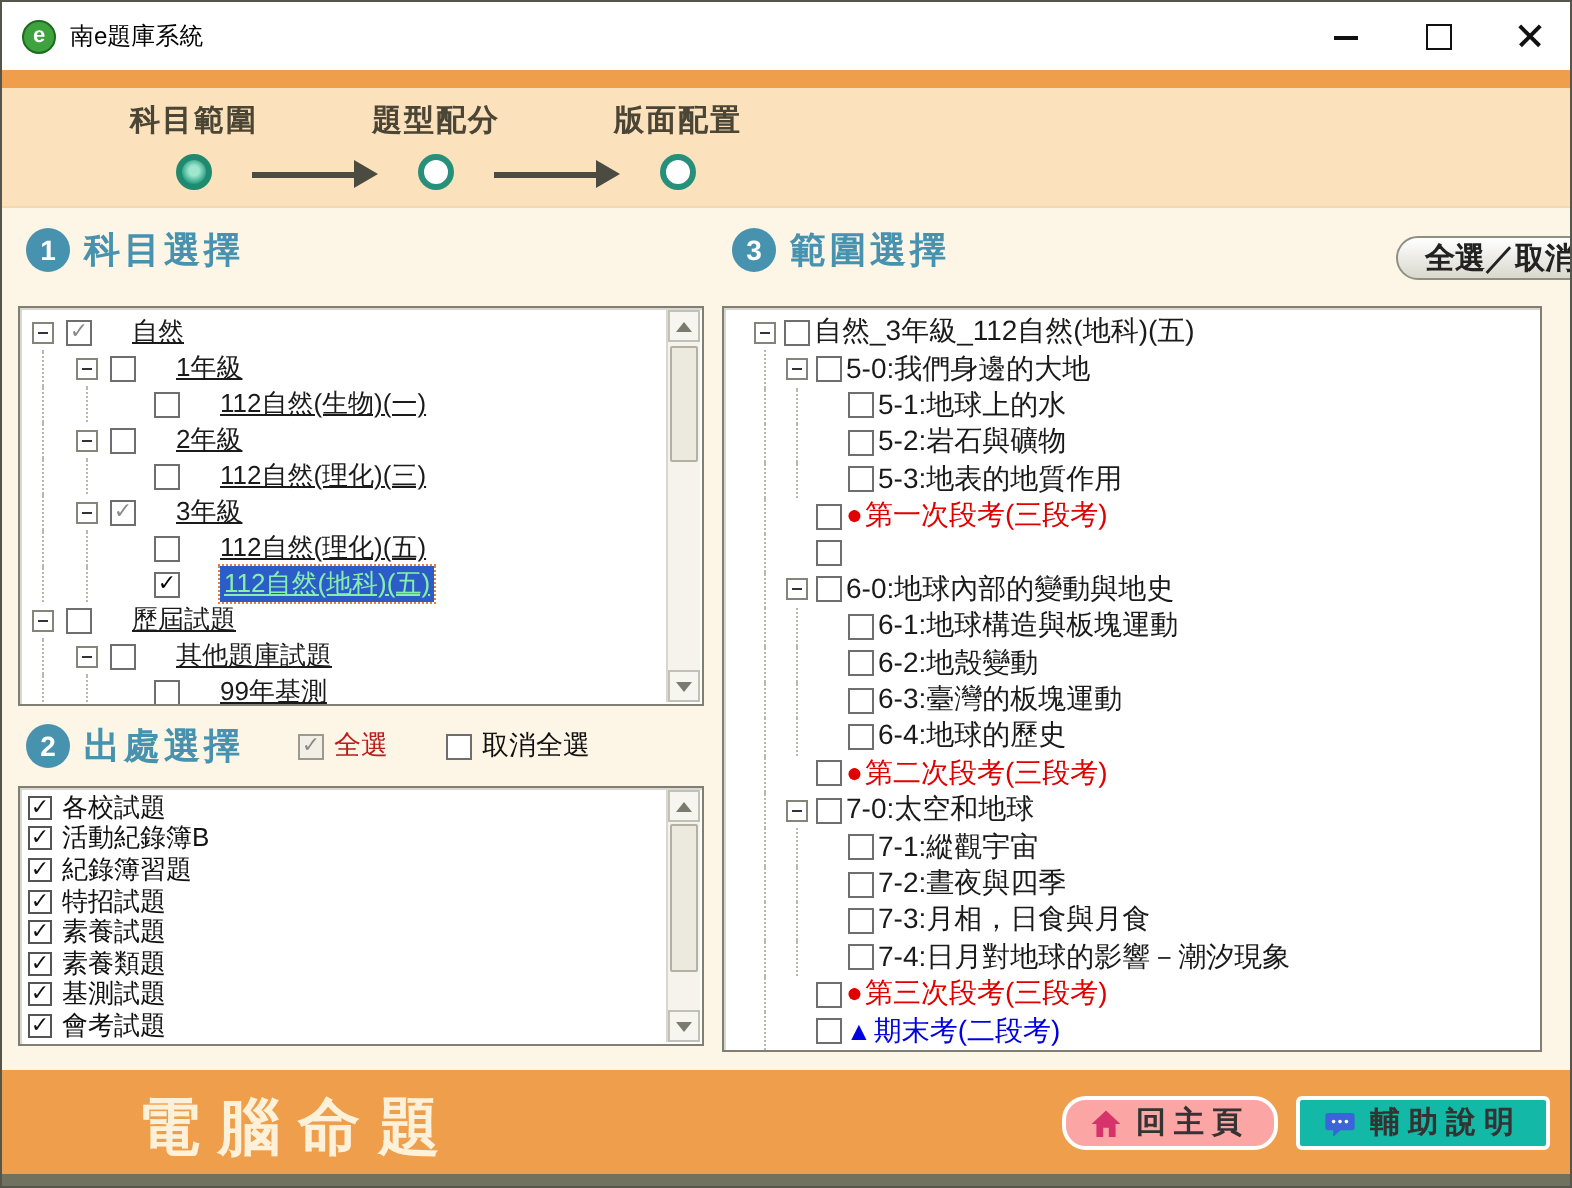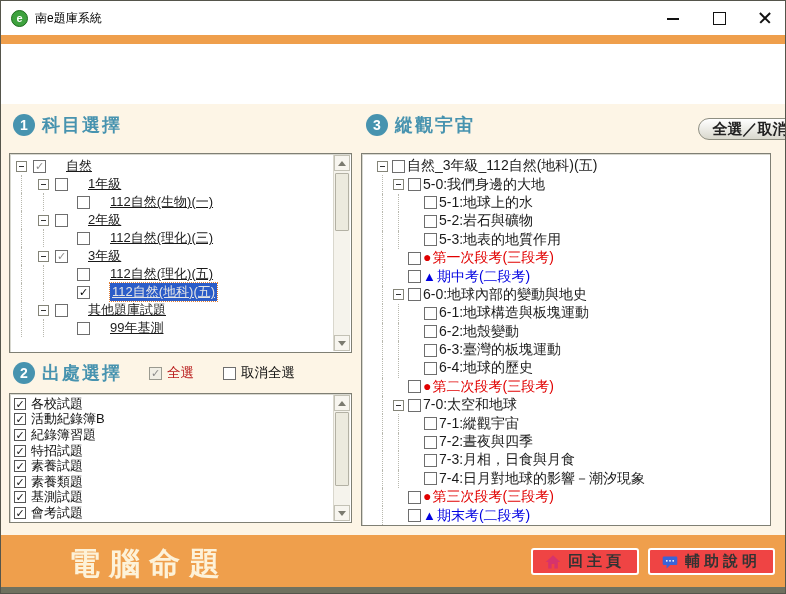--- a/index.html
+++ b/index.html
@@ -53,21 +53,21 @@
   .tree-left .t-exp { margin-right:6px; }
   .tree-right .t-exp { margin-right:4px; }
   .t-exp::before { content:""; width:5px; height:1px; background:#333; }
   .t-exp.empty { border:none; background:transparent; }
   .t-exp.empty::before { display:none; }
   .t-cb { width:13px; height:13px; border:1px solid #6e6e6e; background:#fff; font-size:11px; line-height:11px; text-align:center;
           color:#000; flex:none; overflow:hidden; }
   .t-cb.mixed { color:#8a8a8a; }
   .tree-left .t-label { margin-left:20px; color:#1a1a1a;text-decoration:underline; }
   .tree-right .t-label { margin-left:2px; color:#1a1a1a; }
-  .t-label.selected { background:#2b5cc8; color:#e5e5e5; outline:1px dotted #e07f35; padding:0 2px; }
+  .t-label.selected { background:#2b5cc8; color:#86efac; outline:1px dotted #e07f35; padding:0 2px; }
   .t-glyph { margin-right:1px; }
   .g-red { color:#e10000; font-size:14px; }
   .g-blue { color:#0000e1; font-size:13px; }
 
   
   .list-row { display:flex; align-items:center; height:15.6px; font-size:13px; padding-left:4px; white-space:nowrap; color:#111; }
   .l-cb { width:12px; height:12px; border:1px solid #555; background:#fff; font-size:11px; line-height:10px; text-align:center; margin-right:5px; flex:none; }
 
   
   .sbar { position:absolute; top:1px; right:1px; bottom:1px; width:17px; background:#f5f3ec; border-left:1px solid #d9d7cd; }
@@ -89,22 +89,22 @@
   .pill-btn { position:absolute; left:697px; top:117px; width:104px; height:22px; border-radius:13px;
               background:linear-gradient(#ffffff,#d9d8cd); border:1px solid #8f8f82; color:#222;
               font-size:15px; font-weight:bold; display:flex; align-items:center; justify-content:center; cursor:pointer; }
 
   
   .footer { position:absolute; left:0; top:534px; width:100%; height:52px; background:#ef9f4c; }
   .brand { position:absolute; left:68px; top:8px; font-size:31px; font-weight:bold; color:#fdf2d9; letter-spacing:9px; }
   .f-buttons { position:absolute; right:10px; top:13px; display:flex; gap:9px; }
   .f-btn { height:27px; border:2px solid #fff; border-radius:3px; display:flex; align-items:center; gap:7px;
            padding:0 12px; font-size:15px; font-weight:bold; color:#333; letter-spacing:4px; cursor:pointer; }
-  .f-btn.pink { background:#ef4444; }
-  .f-btn.blue { background:#ef4444; }
+  .f-btn.pink { background:#fca5a5;border-radius:12px; }
+  .f-btn.blue { background:#14b8a6; }
   .f-btn.cream { background:#fbe7cb; }
   .f-icon { width:16px; height:16px; flex:none; display:block; }
 
   .deskstrip { position:absolute; left:0; top:586px; width:100%; height:8px; background:#70715f; }
 </style>
 </head>
 <body>
 
 <div class="window">
 
@@ -113,20 +113,44 @@
     <span class="app-title">南e題庫系統</span>
     <div class="win-controls">
       <span class="wc wc-min"></span>
       <span class="wc wc-max"></span>
       <span class="wc wc-close"></span>
     </div>
   </div>
 
   <div class="orange-strip"></div>
 
+  <div class="stepsbar">
+    <div class="steps">
+      <div class="step">
+        <div class="step-label">科目範圍</div>
+        <div class="step-circle filled"></div>
+      </div>
+      <div class="connector">
+          <div class="c-line"></div>
+          <div class="c-arrow"></div>
+        </div>
+      <div class="step">
+        <div class="step-label">題型配分</div>
+        <div class="step-circle"></div>
+      </div>
+      <div class="connector">
+          <div class="c-line"></div>
+          <div class="c-arrow"></div>
+        </div>
+      <div class="step">
+        <div class="step-label">版面配置</div>
+        <div class="step-circle"></div>
+      </div>
+    </div>
+  </div>
 
   <div class="main"></div>
 
   <div class="panel-header" style="left:12px; top:112px;">
     <span class="num-circle">1</span>
     <span class="panel-title">科目選擇</span>
   </div>
   <div class="boxed" style="left:8px; top:152px; width:343px; height:200px;">
     <div class="tree-left" style="padding-top:3px;">
         <div class="tree-row">
@@ -172,20 +196,25 @@
           <span class="t-exp empty"></span>
           <span class="t-cb unchecked"></span>
           <span class="t-label">112自然(理化)(五)</span>
         </div>
         <div class="tree-row">
           <span class="t-indent"></span>
           <span class="t-indent"></span>
           <span class="t-exp empty"></span>
           <span class="t-cb checked">✓</span>
           <span class="t-label selected">112自然(地科)(五)</span>
+        </div>
+        <div class="tree-row">
+          <span class="t-exp"></span>
+          <span class="t-cb unchecked"></span>
+          <span class="t-label">歷屆試題</span>
         </div>
         <div class="tree-row">
           <span class="t-indent"></span>
           <span class="t-exp"></span>
           <span class="t-cb unchecked"></span>
           <span class="t-label">其他題庫試題</span>
         </div>
         <div class="tree-row">
           <span class="t-indent"></span>
           <span class="t-indent"></span>
@@ -250,21 +279,21 @@
       </div>
     <div class="sbar">
       <div class="sb-btn sb-up"></div>
       <div class="sb-thumb" style="top:17px; height:74px;"></div>
       <div class="sb-btn sb-dn"></div>
     </div>
   </div>
 
   <div class="panel-header" style="left:365px; top:112px;">
     <span class="num-circle">3</span>
-    <span class="panel-title">縱觀宇宙</span>
+    <span class="panel-title">範圍選擇</span>
   </div>
   <div class="pill-btn">全選／取消</div>
   <div class="boxed" style="left:360px; top:152px; width:410px; height:373px;">
     <div class="tree-right" style="padding-top:3px;">
         <div class="tree-row">
           <span class="t-exp"></span>
           <span class="t-cb unchecked"></span>
           <span class="t-label">自然_3年級_112自然(地科)(五)</span>
         </div>
         <div class="tree-row">
@@ -297,21 +326,20 @@
         <div class="tree-row">
           <span class="t-indent"></span>
           <span class="t-exp empty"></span>
           <span class="t-cb unchecked"></span>
           <span class="t-label" style="color: rgb(225, 0, 0);"><span class="t-glyph g-red">●</span>第一次段考(三段考)</span>
         </div>
         <div class="tree-row">
           <span class="t-indent"></span>
           <span class="t-exp empty"></span>
           <span class="t-cb unchecked"></span>
-          <span class="t-label" style="color: rgb(0, 0, 225);"><span class="t-glyph g-blue">▲</span>期中考(二段考)</span>
         </div>
         <div class="tree-row">
           <span class="t-indent"></span>
           <span class="t-exp"></span>
           <span class="t-cb unchecked"></span>
           <span class="t-label">6-0:地球內部的變動與地史</span>
         </div>
         <div class="tree-row">
           <span class="t-indent"></span>
           <span class="t-indent"></span>

